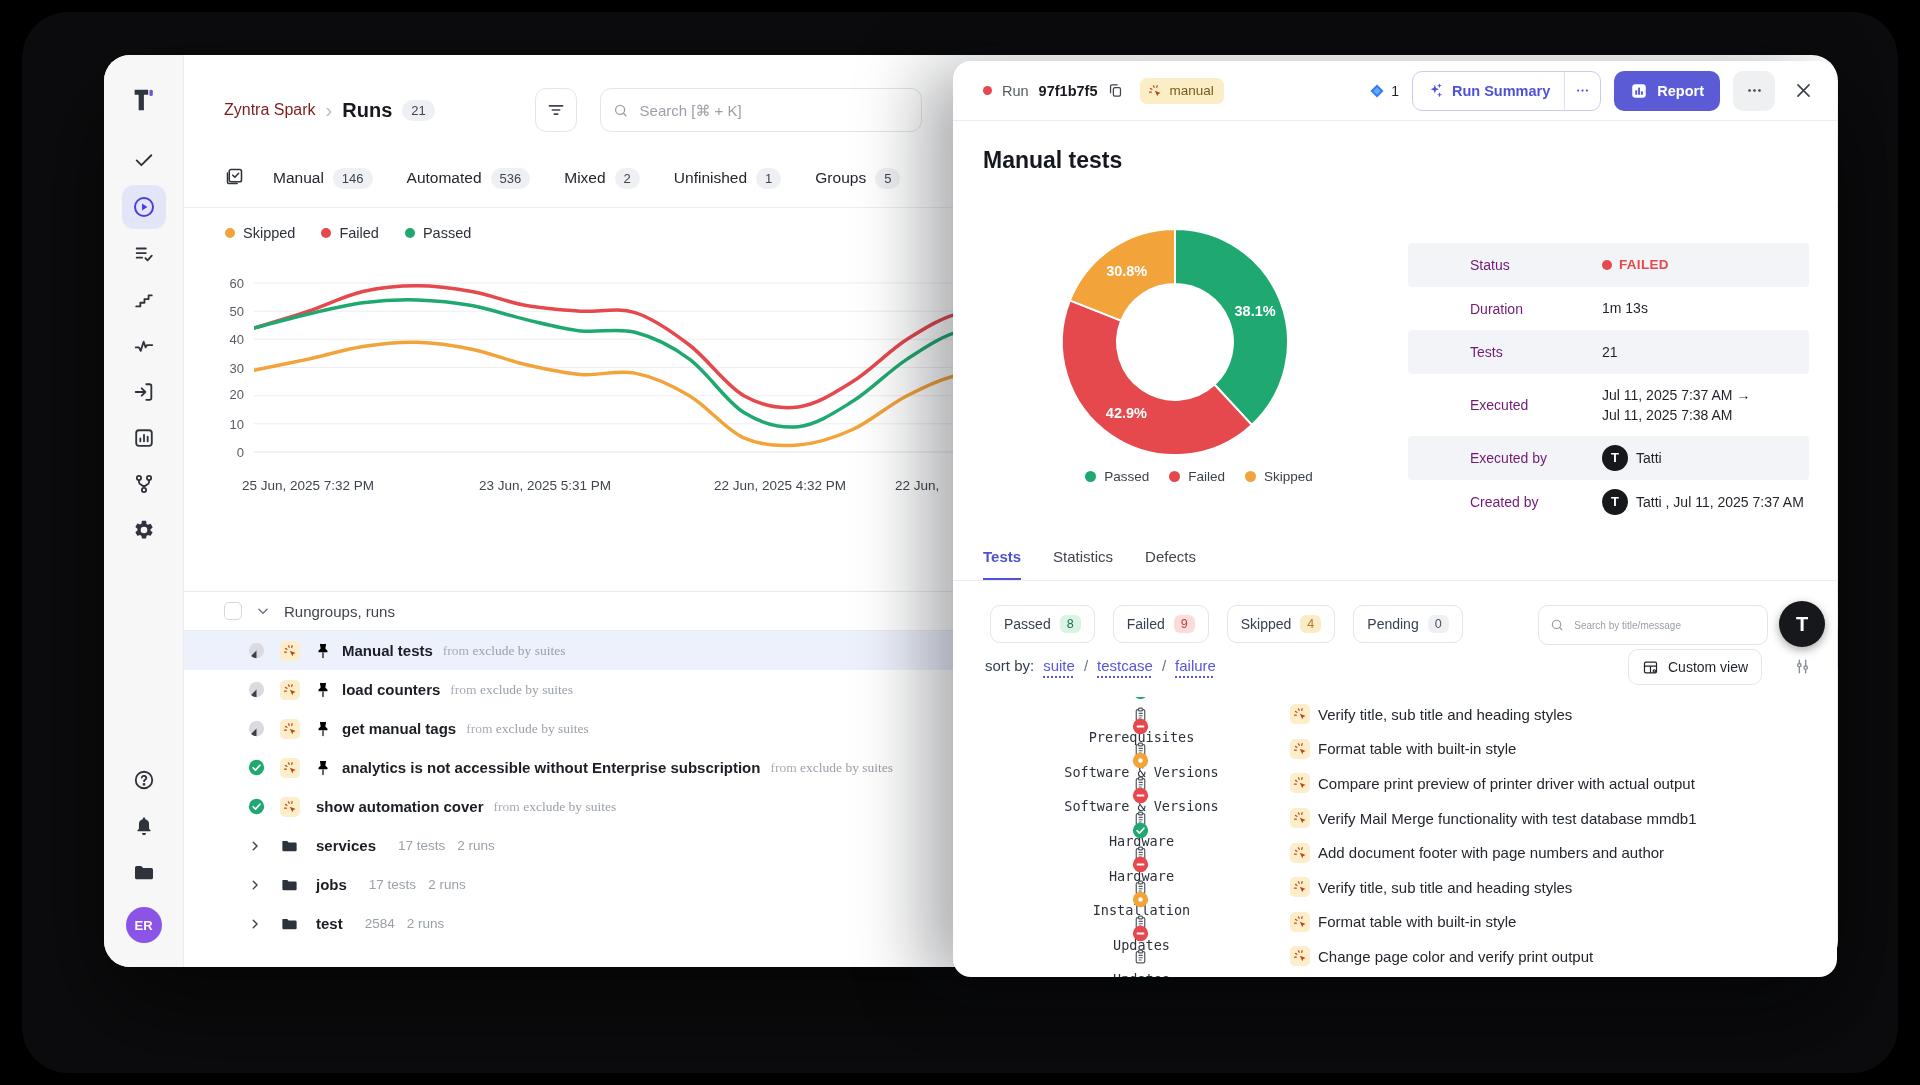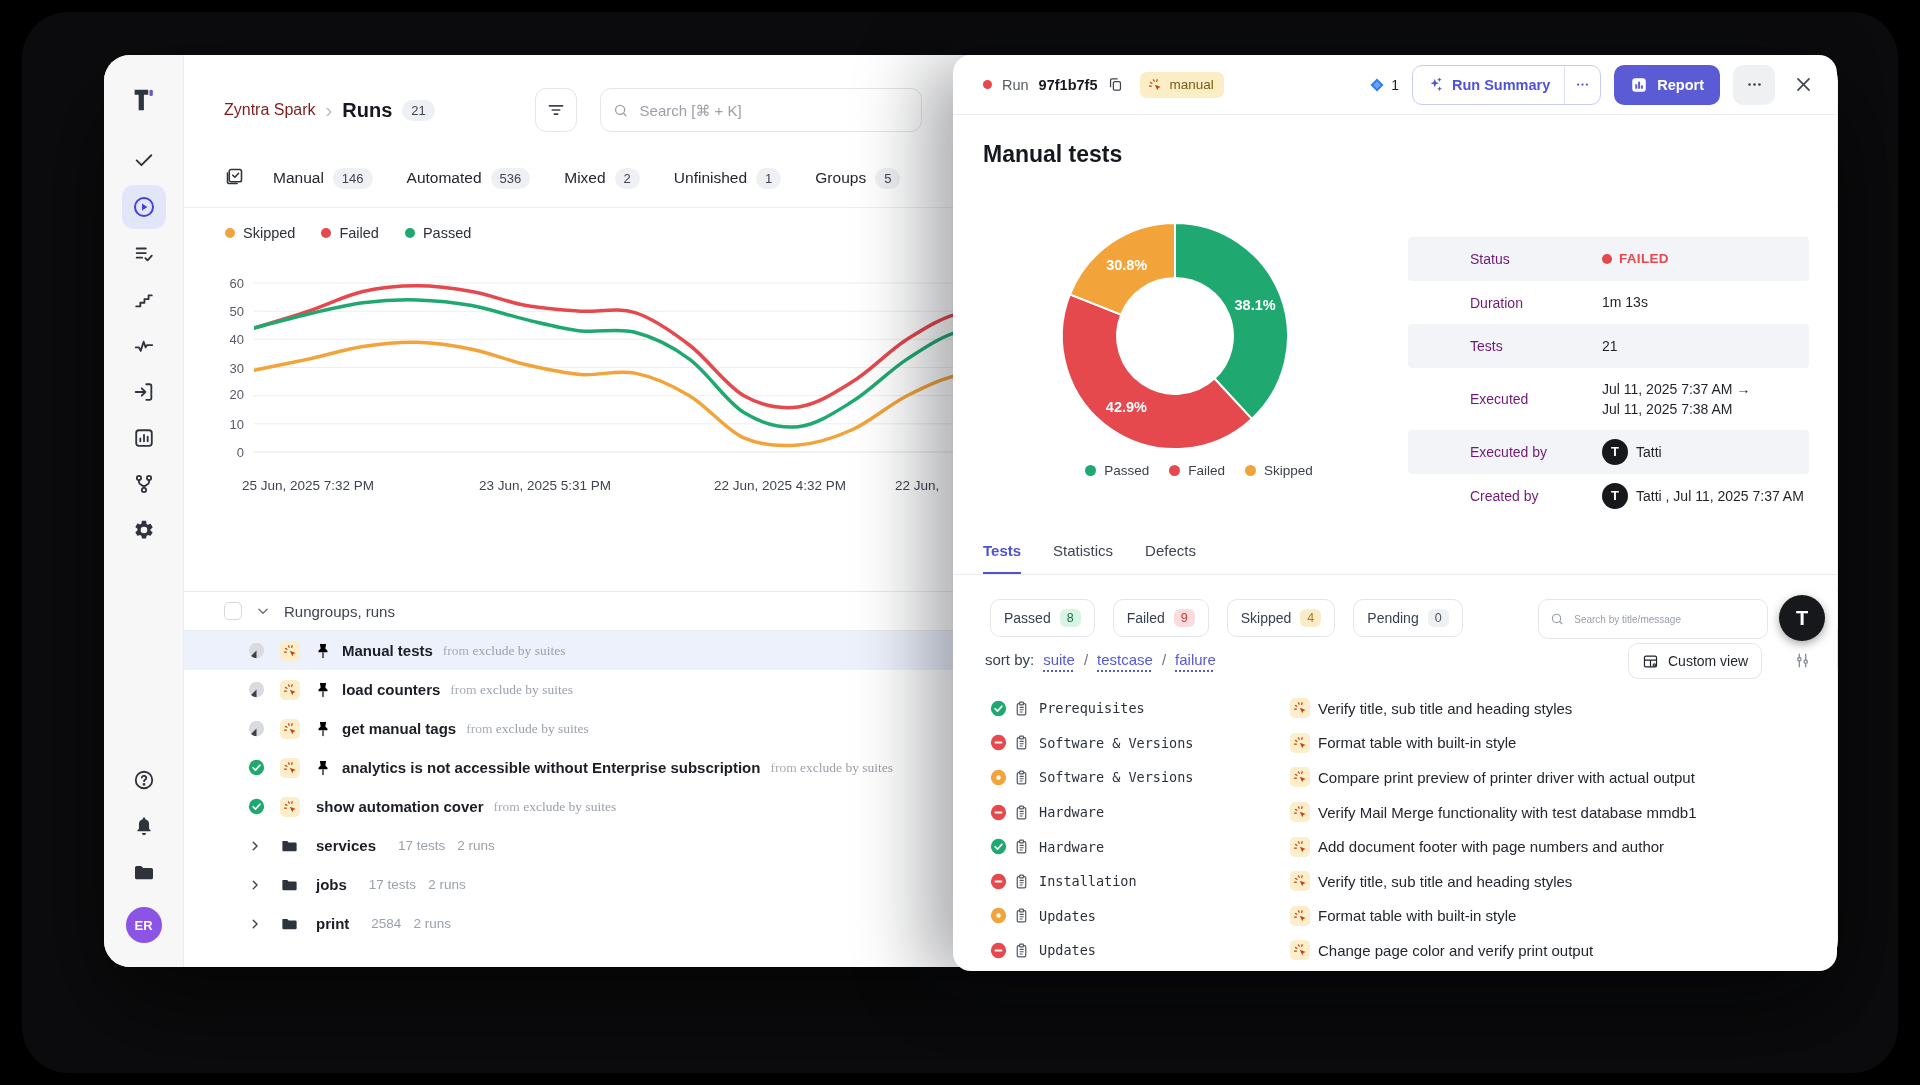--- a/index.html
+++ b/index.html
@@ -68,21 +68,21 @@
   .row-title{font-size:15px;font-weight:bold;color:#1b1e24;margin:0 10px 0 6px;white-space:nowrap;}
   .row-sub{font-size:13.5px;color:#a7acb4;white-space:nowrap;font-family:Liberation Serif, serif;}
   .row-sub .src{color:#9aa0a8;}
   .row-meta{font-size:13.5px;color:#9aa0a8;margin-left:12px;white-space:nowrap;}
   .status-ic{width:17px;height:17px;display:block;}
   .manual-tile{width:20px;height:20px;border-radius:5px;background:#fdeecb;display:flex;align-items:center;justify-content:center;}
   .manual-tile svg{width:16px;height:16px;}
   .chev{color:#3f4450;}
 
   
-  .panel{position:absolute;left:953px;top:55px;width:884px;height:916px;background:#fff;border-radius:18px;
+  .panel{position:absolute;left:953px;top:61px;width:884px;height:916px;background:#fff;border-radius:18px;
          box-shadow:-28px 8px 70px rgba(10,12,20,.35);overflow:hidden;}
   .p-header{position:absolute;left:0;right:0;top:0;height:60px;border-bottom:1px solid #ececf0;display:flex;
             align-items:center;padding:0 24px 0 30px;gap:10px;}
   .p-run-dot{width:9px;height:9px;border-radius:50%;background:#e5484d;}
   .p-run-label{font-size:14.5px;color:#555b65;}
   .p-run-id{font-size:14.5px;font-weight:bold;color:#17191f;}
   .icon-btn{color:#3f4450;display:flex;align-items:center;justify-content:center;}
   .manual-badge{display:flex;align-items:center;gap:6px;background:#fbeec6;border-radius:7px;padding:5px 10px 5px 7px;
                 font-size:13.5px;color:#7a5b15;margin-left:6px;}
   .p-head-right{margin-left:auto;display:flex;align-items:center;gap:13px;}
@@ -132,21 +132,21 @@
                  box-shadow:0 3px 10px rgba(0,0,0,.35);}
   .sort-row{position:absolute;left:32px;top:596px;display:flex;align-items:center;gap:9px;font-size:15px;color:#374151;}
   .sort-link{color:#5558d9;text-decoration:underline dotted;text-underline-offset:5px;text-decoration-thickness:1.5px;}
   .sort-sep{color:#6b7280;}
   .btn-custom{position:absolute;left:675px;top:588px;height:36px;border:1px solid #e3e5e9;border-radius:10px;background:#fff;
               display:flex;align-items:center;gap:9px;padding:0 13px;font-size:14px;color:#1f2329;}
   .sliders-ic{position:absolute;left:840px;top:596px;color:#8a8f99;}
 
   .tests-list{position:absolute;left:0;right:0;top:636px;bottom:0;overflow:hidden;}
   .t-row{height:34.6px;display:flex;align-items:center;}
-  .t-left{display:flex;align-items:center;width:337px;padding-left:37px;gap:6px;flex-shrink:0;}
+  .t-left{display:flex;align-items:center;width:337px;padding-left:37px;gap:6px;flex-shrink:0;flex-direction:column;}
   .t-suite{font-family:"DejaVu Sans Mono",monospace;font-size:13.5px;color:#2b313b;margin-left:3px;white-space:nowrap;}
   .t-right{display:flex;align-items:center;gap:8px;}
   .t-title{font-size:15px;color:#23272e;white-space:nowrap;}
   .clip-ic{color:#525862;display:flex;}
 </style>
 </head>
 <body>
 
 <div class="stage">
   <div class="stage-inner"></div>
@@ -519,21 +519,21 @@
               <span class="slot-a chev">
                 <svg width="14" height="14" viewBox="0 0 24 24" fill="none" stroke="#3f4450" stroke-width="2.4" stroke-linecap="round" stroke-linejoin="round">
                   <path d="M9 5.5l6.5 6.5L9 18.5"></path>
                 </svg>
               </span>
               <span class="slot-b">
                 <svg width="19" height="19" viewBox="0 0 24 24" fill="#2d333d">
                   <path d="M3.5 6.2h5.6l1.8 2h8.6a1.5 1.5 0 0 1 1.5 1.5v8.1a1.5 1.5 0 0 1-1.5 1.5h-15A1.5 1.5 0 0 1 3 17.8V7.7a1.5 1.5 0 0 1 .5-1.5z"></path>
                 </svg>
               </span>
-              <span class="row-title">print</span>
+              <span class="row-title">test</span>
               <span class="row-meta">2584</span>
               <span class="row-meta">2 runs</span>
             </div>
           </div>
       </section>
     </div>
   </div>
 
   <div class="panel">
 

